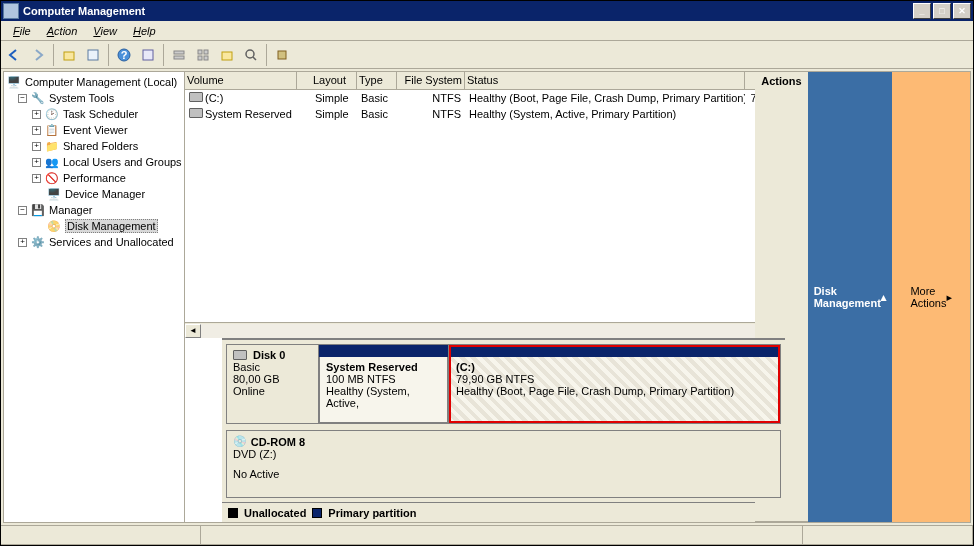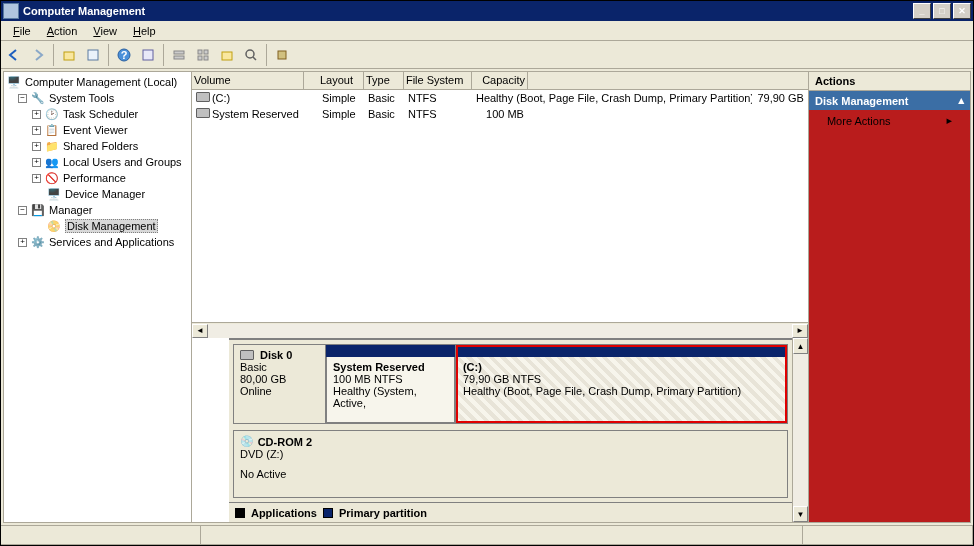--- a/index.html
+++ b/index.html
@@ -4,62 +4,62 @@
 <style>
   * { box-sizing: border-box; font-family: Tahoma, Arial, sans-serif; font-size: 11px; }
   body { margin: 0; padding: 0; background: #fff; }
   .window { width: 974px; height: 546px; border: 1px solid #000; display: flex; flex-direction: column; background: #ece9d8; }
   .titlebar { background: #0a246a; color: #fff; height: 20px; display: flex; align-items: center; padding: 0 2px; justify-content: center; }
   .titlebar .icon { width: 16px; height: 16px; margin-right: 4px; background: #b0c4de; border: 1px solid #5a7aa0; }
   .titlebar .title { font-weight: bold; flex: 1; }
   .titlebar .winbtns { display: flex; gap: 2px; }
   .titlebar .winbtn { width: 18px; height: 16px; background: #d4d0c8; border: 1px solid #fff; border-right-color:#404040; border-bottom-color:#404040; display: flex; align-items: center; justify-content: center; font-size:9px; font-family: Arial; font-weight:bold; cursor:pointer;}
   .menubar { background: #ece9d8; height: 20px; display: flex; align-items: center; padding: 0 4px; border-bottom: 1px solid #aca899;}
-  .menubar span { padding: 2px 8px; cursor: pointer; }
+  .menubar span { padding: 2px 8px; cursor: pointer; font-style: italic; }
   .menubar span u { text-decoration: underline; }
   .toolbar { background: #ece9d8; height: 28px; display: flex; align-items: center; padding: 0 2px; border-bottom: 1px solid #aca899; gap:2px;}
   .toolbar .tbtn { width: 22px; height: 22px; border: 1px solid transparent; display:flex; align-items:center; justify-content:center; cursor:pointer;}
   .toolbar .sep { width:1px; height:22px; background:#aca899; margin:0 2px;}
   .body { flex:1; display:flex; border: 1px solid #aca899; margin:2px; background:#fff; overflow:hidden;}
   .tree { width: 196px; border-right:1px solid #aca899; background:#fff; padding:2px 0; overflow:auto;}
   .tree-row { display:flex; align-items:center; height:16px; padding-left:2px; white-space:nowrap; cursor:pointer;}
   .tree-row .exp { width:9px; height:9px; border:1px solid #808080; display:flex; align-items:center; justify-content:center; font-size:8px; line-height:1; margin-right:3px; background:#fff; color:#000;}
   .tree-row .noexp { width:11px; margin-right:3px;}
   .tree-row .ticon { width:16px; height:14px; margin-right:3px; display:flex; align-items:center; justify-content:center;}
   .tree-row.selected span.label { background:#d8d8d8; border:1px dotted #808080; padding:0 1px;}
   .pad1 { padding-left: 14px; } .pad2 { padding-left: 28px; }
   .middle { flex:1; display:flex; flex-direction:column; border-right:1px solid #aca899;}
   .volumes { flex:1; display:flex; flex-direction:column; overflow:hidden;}
   .vol-header { display:flex; background:#ece9d8; border-bottom:1px solid #aca899; height:18px;}
   .vol-header div { border-right:1px solid #aca899; padding:2px 2px; }
   .vol-rows { flex:1; background:#fff;}
   .vol-row { display:flex; height:16px; align-items:center;}
   .vol-row div { padding:0 4px; white-space:nowrap; overflow:hidden;}
-  .col-v{width:112px;} .col-l{width:46px;margin-left:14px;} .col-t{width:40px;} .col-fs{width:68px;} .col-s{width:280px; flex:1;} .col-c{width:56px; text-align:right;}
+  .col-v{width:112px;} .col-l{width:46px;margin-left:14px;} .col-t{width:40px;} .col-fs{width:68px;text-align:right;} .col-s{width:280px; flex:1;} .col-c{width:56px; text-align:right;}
   .hscroll { height:16px; background:#ece9d8; border-top:1px solid #aca899; display:flex; align-items:center;}
   .hscroll .arrow{width:16px;height:14px;background:#ece9d8;border:1px solid #fff;border-right-color:#808080;border-bottom-color:#808080;display:flex;align-items:center;justify-content:center;font-size:8px;cursor:pointer;}
   .hscroll .track{flex:1;background:#f0ede4;height:14px;}
   .graphical { border-top:2px solid #808080; background:#ece9d8; padding:4px; display:flex; flex-direction:column; gap:6px; position:relative;}
   .disk-row { display:flex; height:80px; }
   .disk-info { width:92px; background:#ece9d8; border:1px solid #808080; border-right:none; padding:4px 6px; display:flex; flex-direction:column; gap:0;}
   .disk-info .dname{font-weight:bold; display:flex; align-items:center; gap:4px;}
   .disk-parts { flex:1; display:flex; border:1px solid #808080;}
   .disk-parts .topbar{height:12px; background:#0a246a;}
   .part { display:flex; flex-direction:column; border-right:1px solid #808080;}
   .part:last-child{border-right:none;}
   .part-body{flex:1; padding:4px 6px; background:#f7f5ec; border:1px solid #808080; border-top:none; margin:0;}
   .part.selected{outline:2px solid #e00000; outline-offset:-2px;}
   .part.selected .part-body{background:repeating-linear-gradient(45deg,#f7f5ec,#f7f5ec 4px,#e8e4d8 4px,#e8e4d8 8px);}
   .part-body .pname{font-weight:bold;}
   .legend { border-top:1px solid #808080; background:#ece9d8; height:20px; display:flex; align-items:center; padding:0 6px; gap:6px;}
   .legend .sw{width:10px;height:10px;border:1px solid #000;}
   .vscroll{width:16px;background:#ece9d8;border-left:1px solid #aca899;display:flex;flex-direction:column;}
   .vscroll .arrow{height:16px;background:#ece9d8;border:1px solid #fff;border-right-color:#808080;border-bottom-color:#808080;display:flex;align-items:center;justify-content:center;font-size:8px;cursor:pointer;}
   .vscroll .track{flex:1;background:#f0ede4;}
-  .actions { width:168px; background:#b91c1c; display:flex; flex-direction:column;}
+  .actions { width:168px; background:#fdba74; display:flex; flex-direction:row;justify-content:flex-end;}
   .actions-header{background:#ece9d8; border-bottom:1px solid #aca899; padding:3px 6px; font-weight:bold;}
   .actions-sel{background:#3b6ea5; color:#fff; padding:3px 6px; font-weight:bold; display:flex; justify-content:space-between; align-items:center; margin:0;}
   .actions-item{padding:4px 18px; display:flex; justify-content:space-between; align-items:center; cursor:pointer;}
   .statusbar{height:20px; background:#ece9d8; border-top:1px solid #aca899; display:flex;}
   .statusbar div{border:1px solid #aca899; border-top:none; border-left:none; flex:0 0 auto;}
   .statusbar div:first-child{width:200px;} .statusbar div:nth-child(2){flex:1;} .statusbar div:last-child{width:170px;}
   .drive-icon{display:inline-block;width:14px;height:10px;background:#c0c0c0;border:1px solid #606060;border-radius:1px;position:relative;margin-right:2px;}
   .graphical-wrap{display:flex; flex:0 0 auto;}
   .graphical-inner{flex:1;padding-left:37px;}
 </style>
@@ -201,47 +201,49 @@
           <span class="label">Manager</span>
         </div>
       <div class="tree-row pad2 selected">
           <span class="noexp"></span>
           <span class="ticon">📀</span>
           <span class="label">Disk Management</span>
         </div>
       <div class="tree-row pad1">
           <span class="exp">+</span>
           <span class="ticon">⚙️</span>
-          <span class="label">Services and Applications</span>
+          <span class="label">Services and Unallocated</span>
         </div>
     </div>
 
     <div class="middle">
       <div class="volumes">
         <div class="vol-header">
           <div class="col-v">Volume</div>
           <div class="col-l">Layout</div>
           <div class="col-t">Type</div>
           <div class="col-fs">File System</div>
+          <div class="col-s">Status</div>
           <div class="col-c">Capacity</div>
         </div>
         <div class="vol-rows">
           <div class="vol-row">
             <div class="col-v"><span class="drive-icon"></span><span>(C:)</span></div>
             <div class="col-l">Simple</div>
             <div class="col-t">Basic</div>
             <div class="col-fs">NTFS</div>
             <div class="col-s">Healthy (Boot, Page File, Crash Dump, Primary Partition)</div>
             <div class="col-c">79,90 GB</div>
           </div>
           <div class="vol-row">
             <div class="col-v"><span class="drive-icon"></span><span>System Reserved</span></div>
             <div class="col-l">Simple</div>
             <div class="col-t">Basic</div>
             <div class="col-fs">NTFS</div>
+            <div class="col-s">Healthy (System, Active, Primary Partition)</div>
             <div class="col-c">100 MB</div>
           </div>
         </div>
         <div class="hscroll">
           <div class="arrow">◄</div>
           <div class="track"></div>
           <div class="arrow">►</div>
         </div>
       </div>
 
@@ -274,31 +276,31 @@
                     <div>79,90 GB NTFS</div>
                     <div>Healthy (Boot, Page File, Crash Dump, Primary Partition)</div>
                   </div>
                 </div>
               </div>
             </div>
             <div class="disk-row" style="height:68px;">
               <div class="disk-info" style="border-right:1px solid #808080; width:100%;">
                 <div class="dname">
                     <span>💿</span>
-                    <span>CD-ROM 2</span>
+                    <span>CD-ROM 8</span>
                   </div>
                 <div>DVD (Z:)</div>
                 <div style="height:8px;"></div>
                 <div>No Active</div>
               </div>
             </div>
           </div>
           <div class="legend">
             <span class="sw" style="background:#000;"></span>
-            <span style="font-weight:bold;">Applications</span>
+            <span style="font-weight:bold;">Unallocated</span>
             <span class="sw" style="background:#0a246a;"></span>
             <span style="font-weight:bold;">Primary partition</span>
           </div>
         </div>
         <div class="vscroll">
           <div class="arrow">▲</div>
           <div class="track"></div>
           <div class="arrow">▼</div>
         </div>
       </div>

